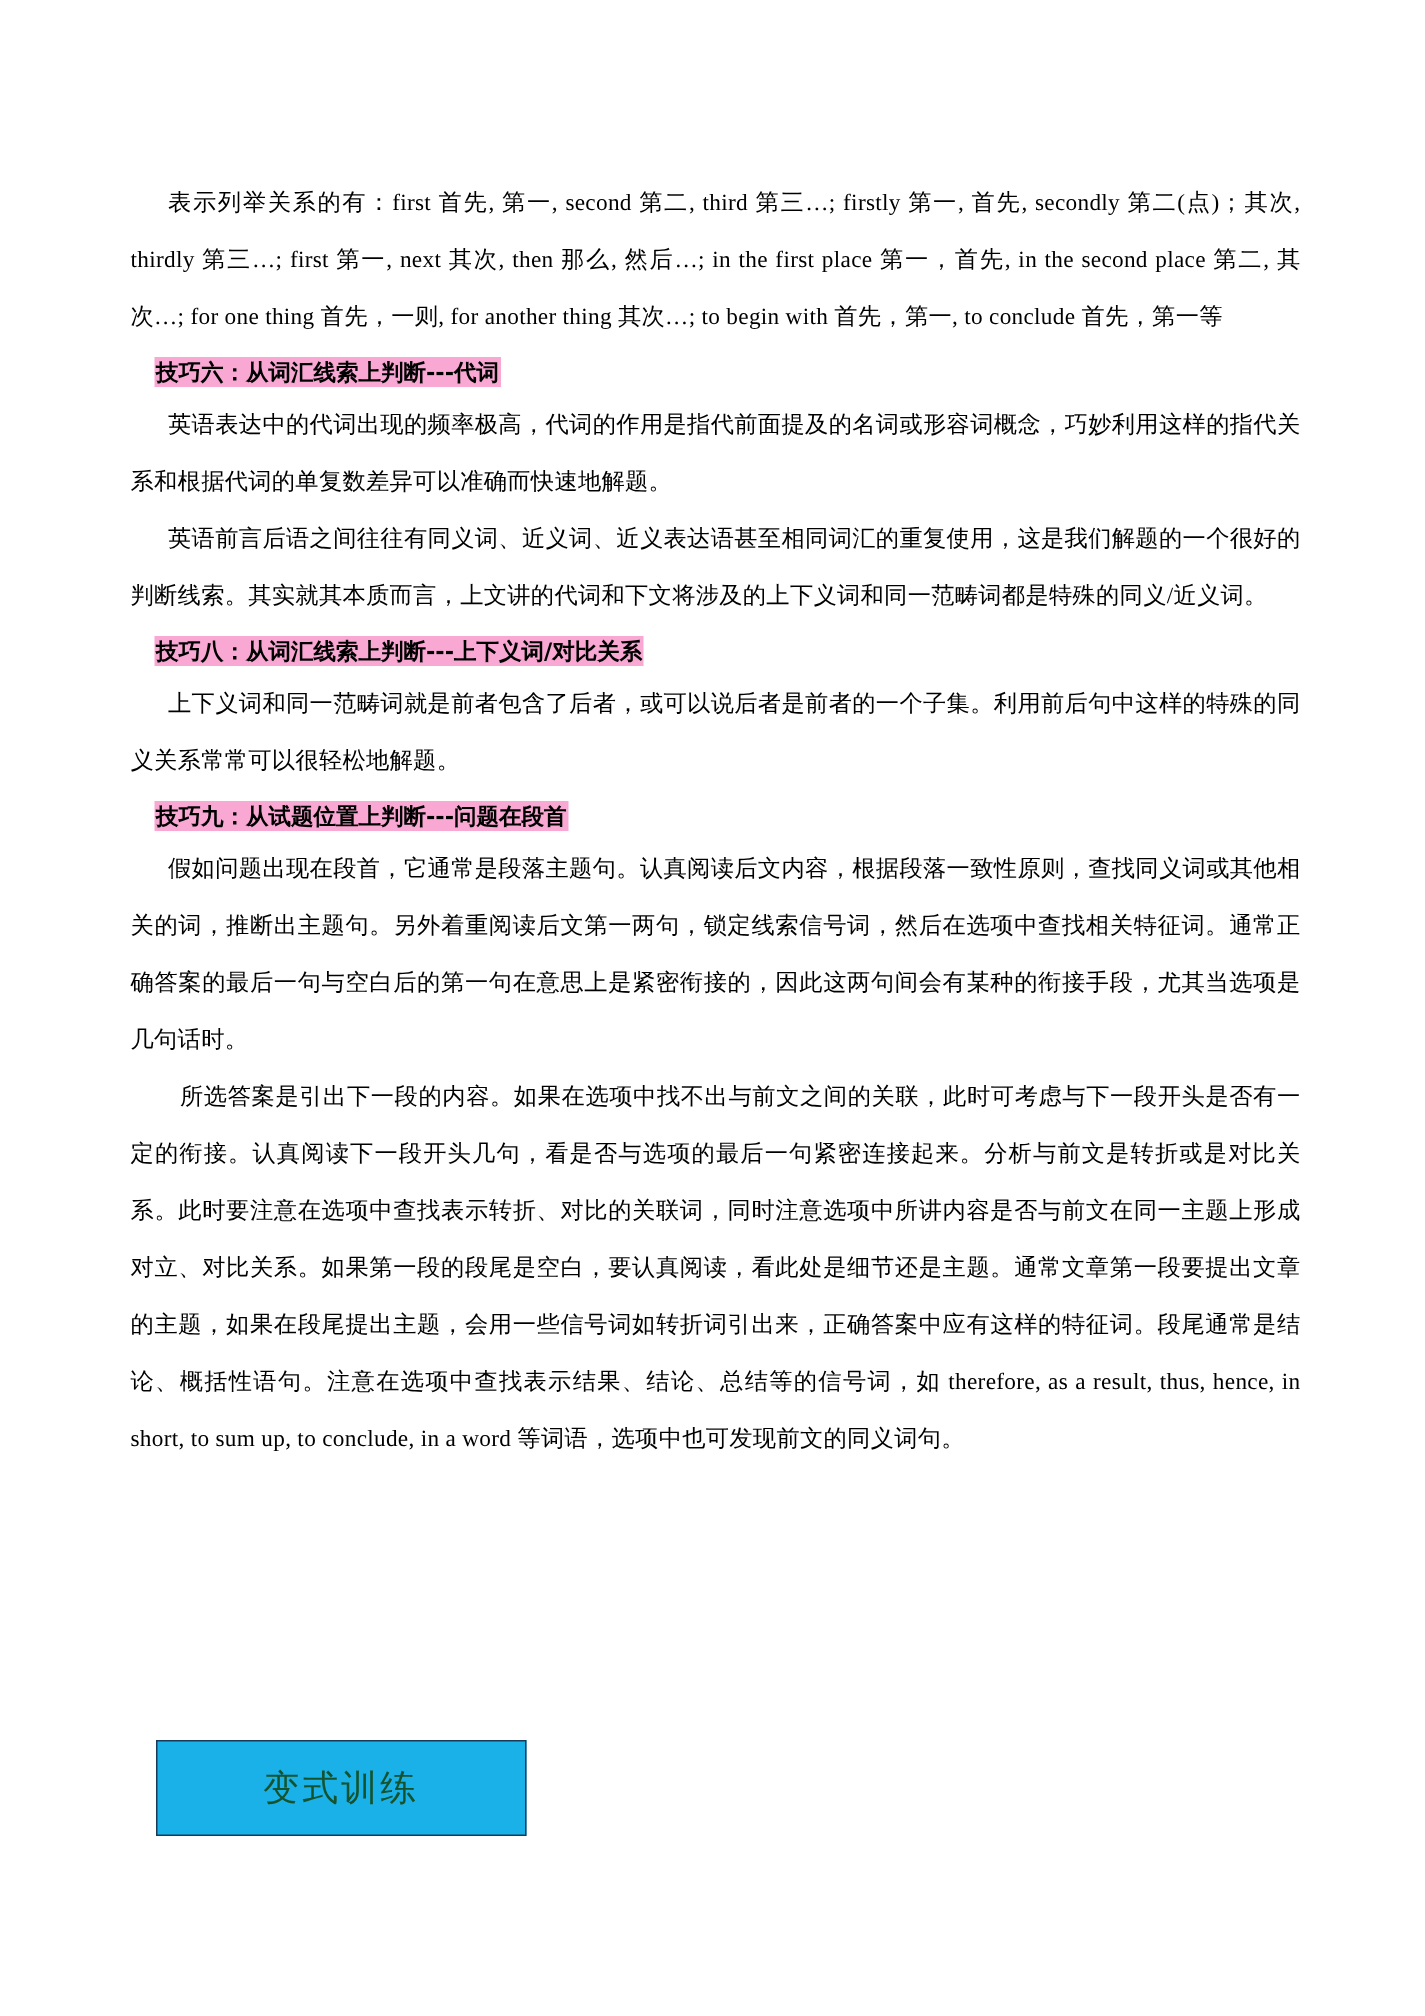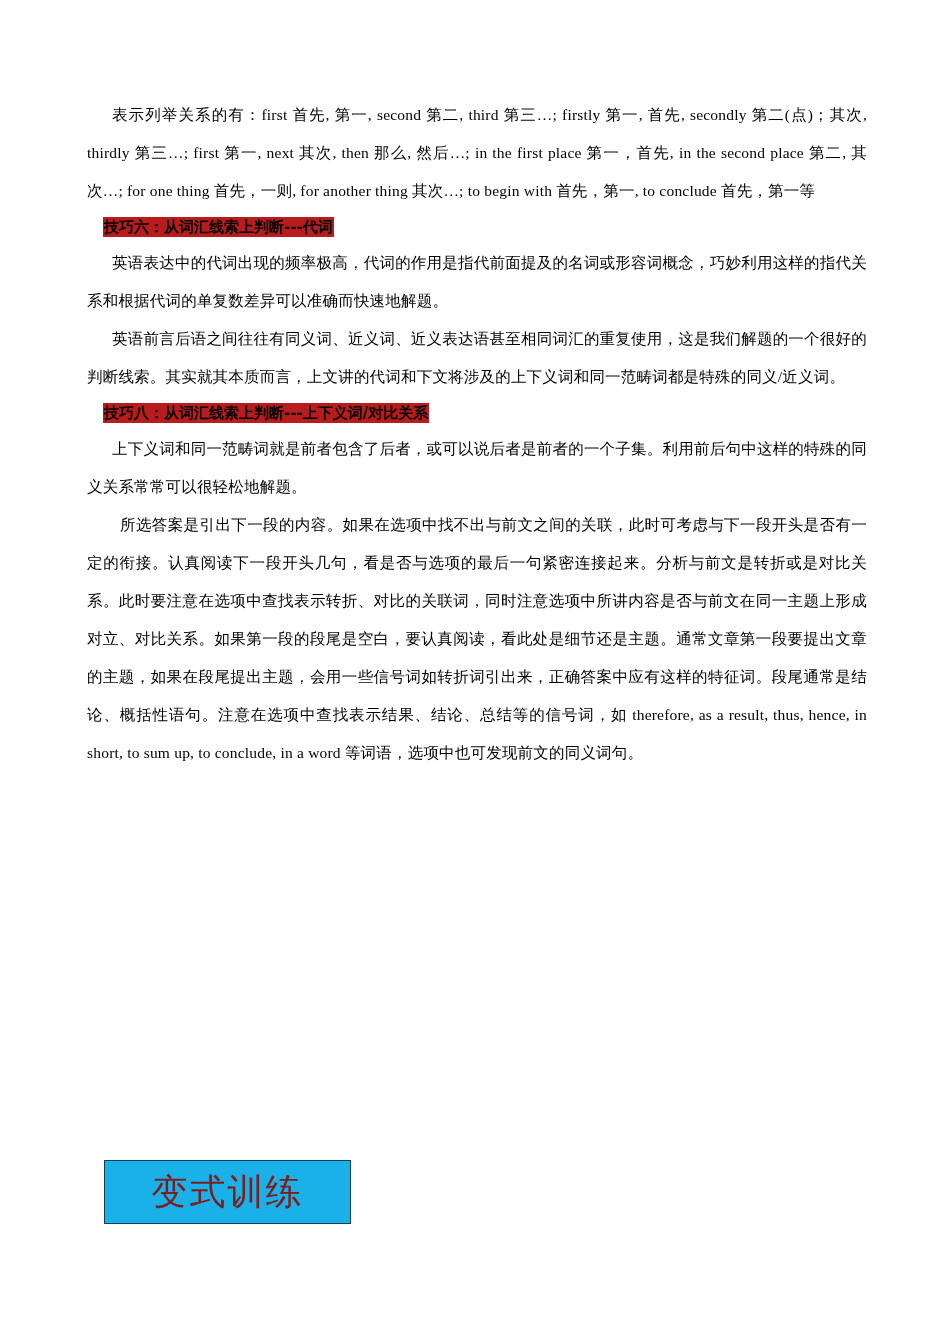--- a/index.html
+++ b/index.html
@@ -11,21 +11,21 @@
       width: 950px;
       height: 1344px;
       position: relative;
       overflow: hidden;
       font-family: "Liberation Serif", "DejaVu Serif", serif;
       color: #000000;
     }
     .page {
       position: absolute;
       left: 87px;
-      top: 96px;
+      top: 117px;
       width: 780px;
     }
     .para {
       font-size: 15.5px;
       line-height: 38px;
       margin: 0;
       text-align: justify;
       text-align-last: left;
       text-indent: 25px;
       letter-spacing: 0.2px;
@@ -36,56 +36,58 @@
     .heading {
       margin: 0;
       padding-left: 16px;
       height: 34px;
       line-height: 34px;
       font-family: "DejaVu Sans", "Liberation Sans", sans-serif;
       font-weight: bold;
       font-size: 15px;
     }
     .heading span {
-      background: #b91c1c;
+      background: #f9a8d4;
       padding: 1px 1px;
     }
     .variant-box {
       position: absolute;
       left: 104px;
       top: 1160px;
       width: 247px;
       height: 64px;
       background: #1ab0e8;
       border: 1px solid #1a3a5a;
       display: flex;
       align-items: center;
       justify-content: center;
       box-sizing: border-box;
     }
     .variant-box span {
-      color: #7f1d1d;
+      color: #14532d;
       font-family: "DejaVu Sans", "Liberation Sans", sans-serif;
-      font-size: 36px;
+      font-size: 24px;
       letter-spacing: 2px;
     }
   </style>
 </head>
 <body>
 
 <div class="page">
   <p class="para">表示列举关系的有：first 首先, 第一, second 第二, third 第三…; firstly 第一, 首先, secondly 第二(点)；其次, thirdly 第三…; first 第一, next 其次, then 那么, 然后…; in the first place 第一，首先, in the second place 第二, 其次…; for one thing 首先，一则, for another thing 其次…; to begin with 首先，第一, to conclude 首先，第一等</p>
 
   <div class="heading"><span>技巧六：从词汇线索上判断---代词</span></div>
   <p class="para">英语表达中的代词出现的频率极高，代词的作用是指代前面提及的名词或形容词概念，巧妙利用这样的指代关系和根据代词的单复数差异可以准确而快速地解题。</p>
 
   <p class="para">英语前言后语之间往往有同义词、近义词、近义表达语甚至相同词汇的重复使用，这是我们解题的一个很好的判断线索。其实就其本质而言，上文讲的代词和下文将涉及的上下义词和同一范畴词都是特殊的同义/近义词。</p>
 
   <div class="heading"><span>技巧八：从词汇线索上判断---上下义词/对比关系</span></div>
   <p class="para">上下义词和同一范畴词就是前者包含了后者，或可以说后者是前者的一个子集。利用前后句中这样的特殊的同义关系常常可以很轻松地解题。</p>
 
+  <div class="heading"><span>技巧九：从试题位置上判断---问题在段首</span></div>
+  <p class="para">假如问题出现在段首，它通常是段落主题句。认真阅读后文内容，根据段落一致性原则，查找同义词或其他相关的词，推断出主题句。另外着重阅读后文第一两句，锁定线索信号词，然后在选项中查找相关特征词。通常正确答案的最后一句与空白后的第一句在意思上是紧密衔接的，因此这两句间会有某种的衔接手段，尤其当选项是几句话时。</p>
 
   <p class="para indent-wide">所选答案是引出下一段的内容。如果在选项中找不出与前文之间的关联，此时可考虑与下一段开头是否有一定的衔接。认真阅读下一段开头几句，看是否与选项的最后一句紧密连接起来。分析与前文是转折或是对比关系。此时要注意在选项中查找表示转折、对比的关联词，同时注意选项中所讲内容是否与前文在同一主题上形成对立、对比关系。如果第一段的段尾是空白，要认真阅读，看此处是细节还是主题。通常文章第一段要提出文章的主题，如果在段尾提出主题，会用一些信号词如转折词引出来，正确答案中应有这样的特征词。段尾通常是结论、概括性语句。注意在选项中查找表示结果、结论、总结等的信号词，如 therefore, as a result, thus, hence, in short, to sum up, to conclude, in a word 等词语，选项中也可发现前文的同义词句。</p>
 </div>
 
 <div class="variant-box">
   <span>变式训练</span>
 </div>
 
 </body></html>

